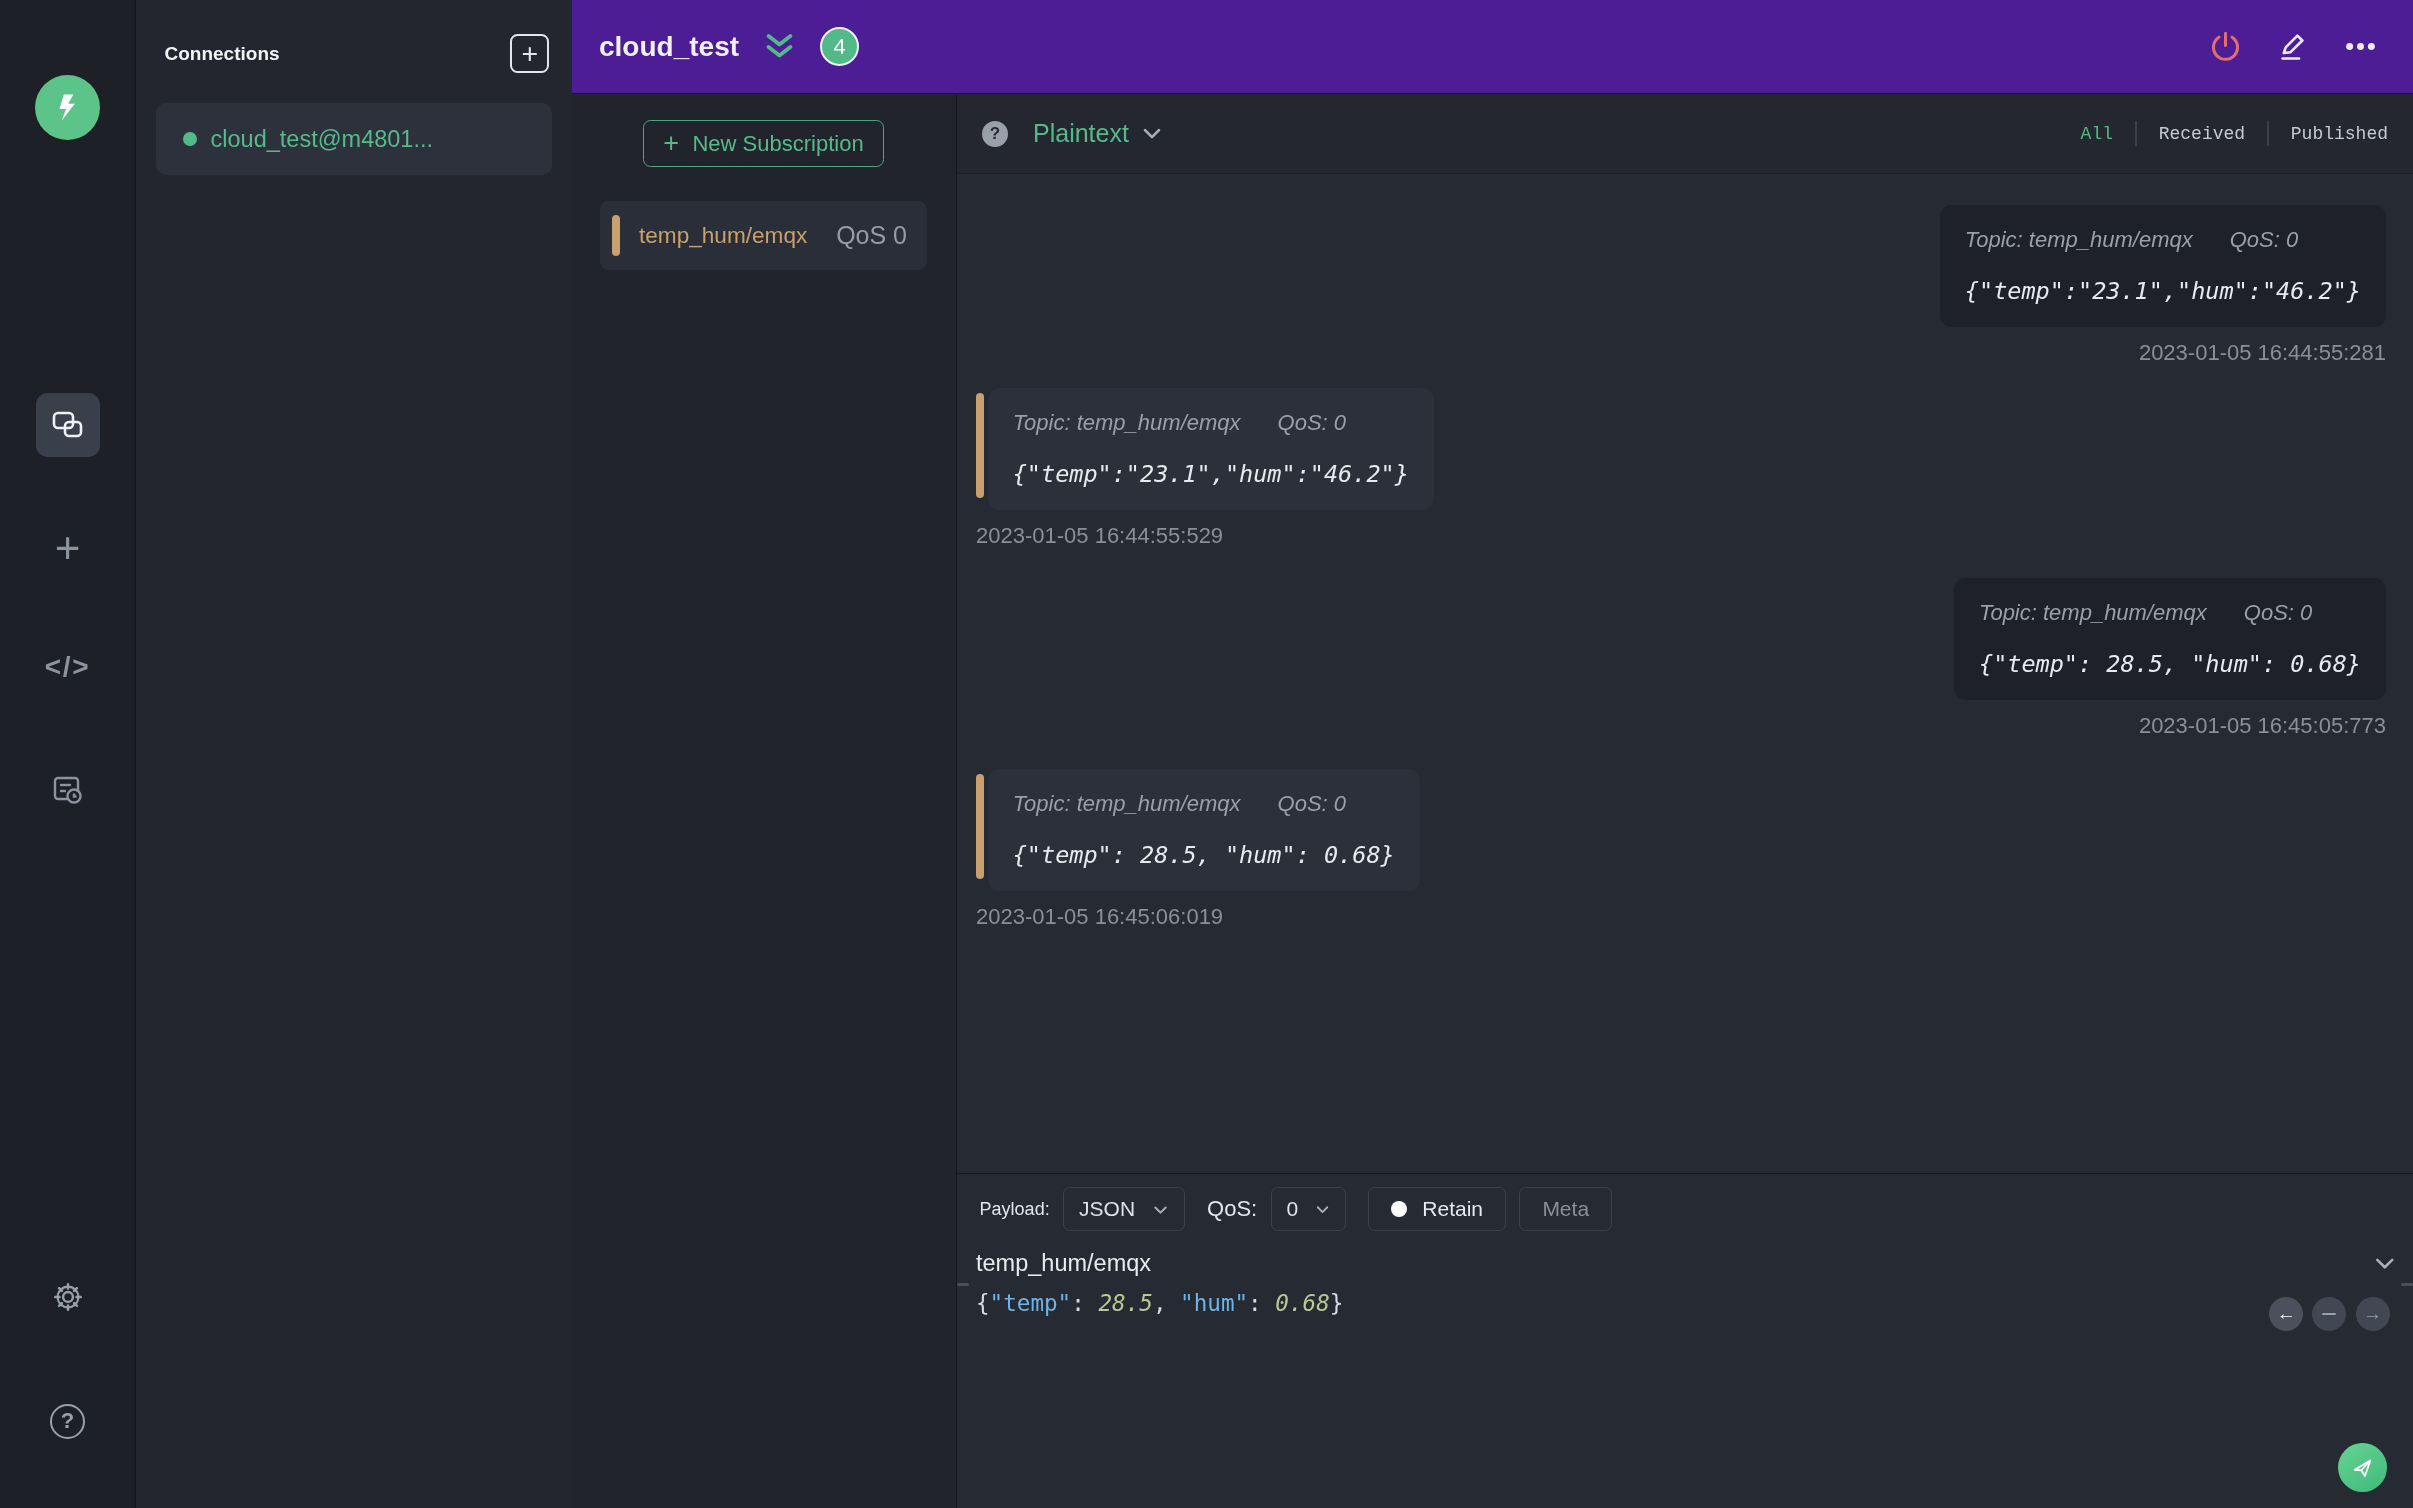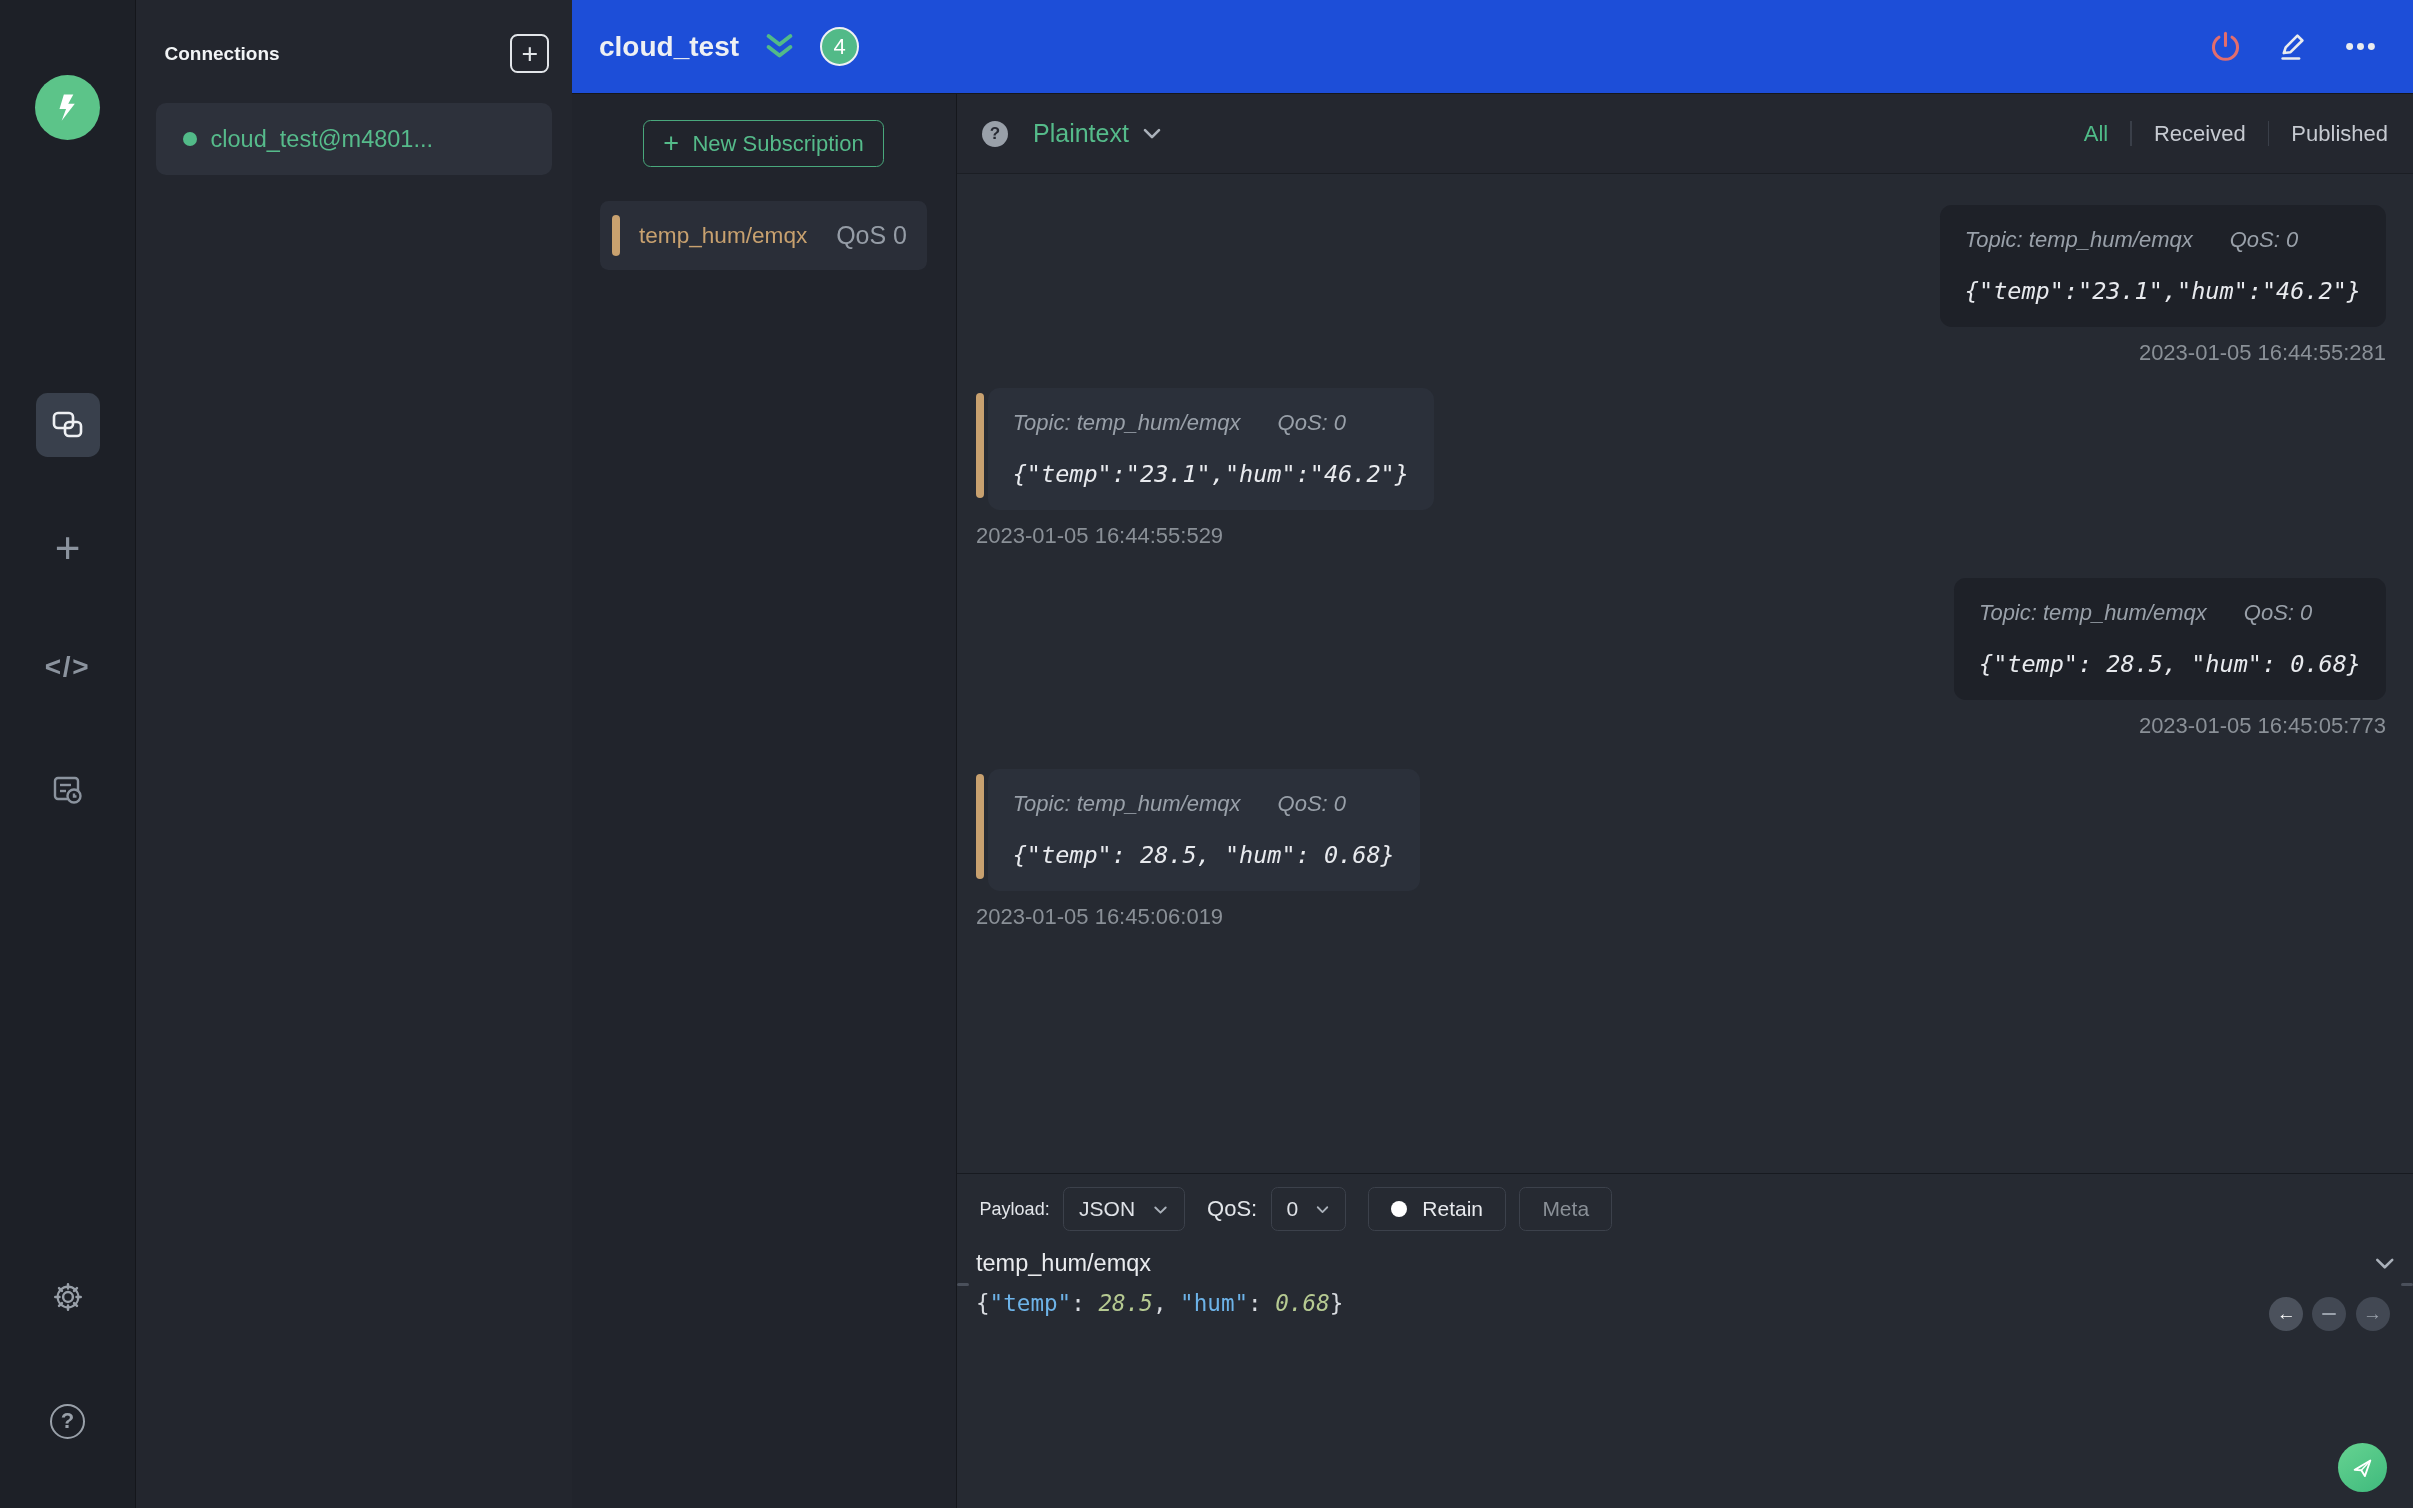--- a/index.html
+++ b/index.html
@@ -54,21 +54,21 @@
     position:absolute; left:20px; right:20px; top:103px; height:72px;
     background:#2d313b; border-radius:10px;
     display:flex; align-items:center; padding-left:27px; cursor:pointer;
   }
   .status-dot { width:14.2px; height:14.2px; border-radius:50%; background:#52ba88; }
   .conn-item-label { margin-left:13.4px; font-size:23.5px; color:#56bb8b; }
 
   
   .main { position:absolute; left:572px; top:0; right:0; height:1508px; }
   .topbar {
-    height:94px; background:#1d4ed8; border-bottom:0.8px solid #15171c;
+    height:94px; background:#4c1d95; border-bottom:0.8px solid #15171c;
     display:flex; align-items:center; padding:0 34px 0 27px;
   }
   .conn-name { font-size:28px; font-weight:700; color:#eef0f3; }
   .dbl-chevron { margin-left:22px; display:flex; cursor:pointer; }
   .count-badge {
     margin-left:22px; width:39px; height:39px; border-radius:50%;
     background:#52ba88; border:2.5px solid #eef1f3; color:#ffffff;
     font-size:22px; display:flex; align-items:center; justify-content:center;
   }
   .topbar-right { margin-left:auto; display:flex; align-items:center; gap:32px; }
@@ -106,21 +106,21 @@
     display:flex; align-items:center; padding:0 25px;
   }
   .q-badge {
     width:26px; height:26px; border-radius:50%; background:#99a0a9;
     color:#262932; font-size:17px; font-weight:700;
     display:flex; align-items:center; justify-content:center; cursor:pointer;
   }
   .fmt-label { margin-left:25px; font-size:25px; color:#55bb8a; cursor:pointer; }
   .fmt-chevron { margin-left:11.7px; display:flex; cursor:pointer; }
   .filters { margin-left:auto; display:flex; align-items:center; }
-  .filter { font-size:22px; color:#c6cad1; cursor:pointer; }
+  .filter { font-size:18px; color:#c6cad1; cursor:pointer;font-family:Liberation Mono, monospace; }
   .filter.active { color:#4fbc88; }
   .filter-sep { width:1.7px; height:25px; background:#3a3f49; margin:0 22px; }
 
   .msgs { flex:1; position:relative; background:#262a32; overflow:hidden; }
   .msg-group { position:absolute; }
   .msg-group.published { right:27px; text-align:right; }
   .msg-group.received { left:19px; text-align:left; }
   .bubble-wrap { position:relative; display:inline-block; text-align:left; }
   .msg-group.received .bubble-wrap { padding-left:11.7px; }
   .recv-accent {

